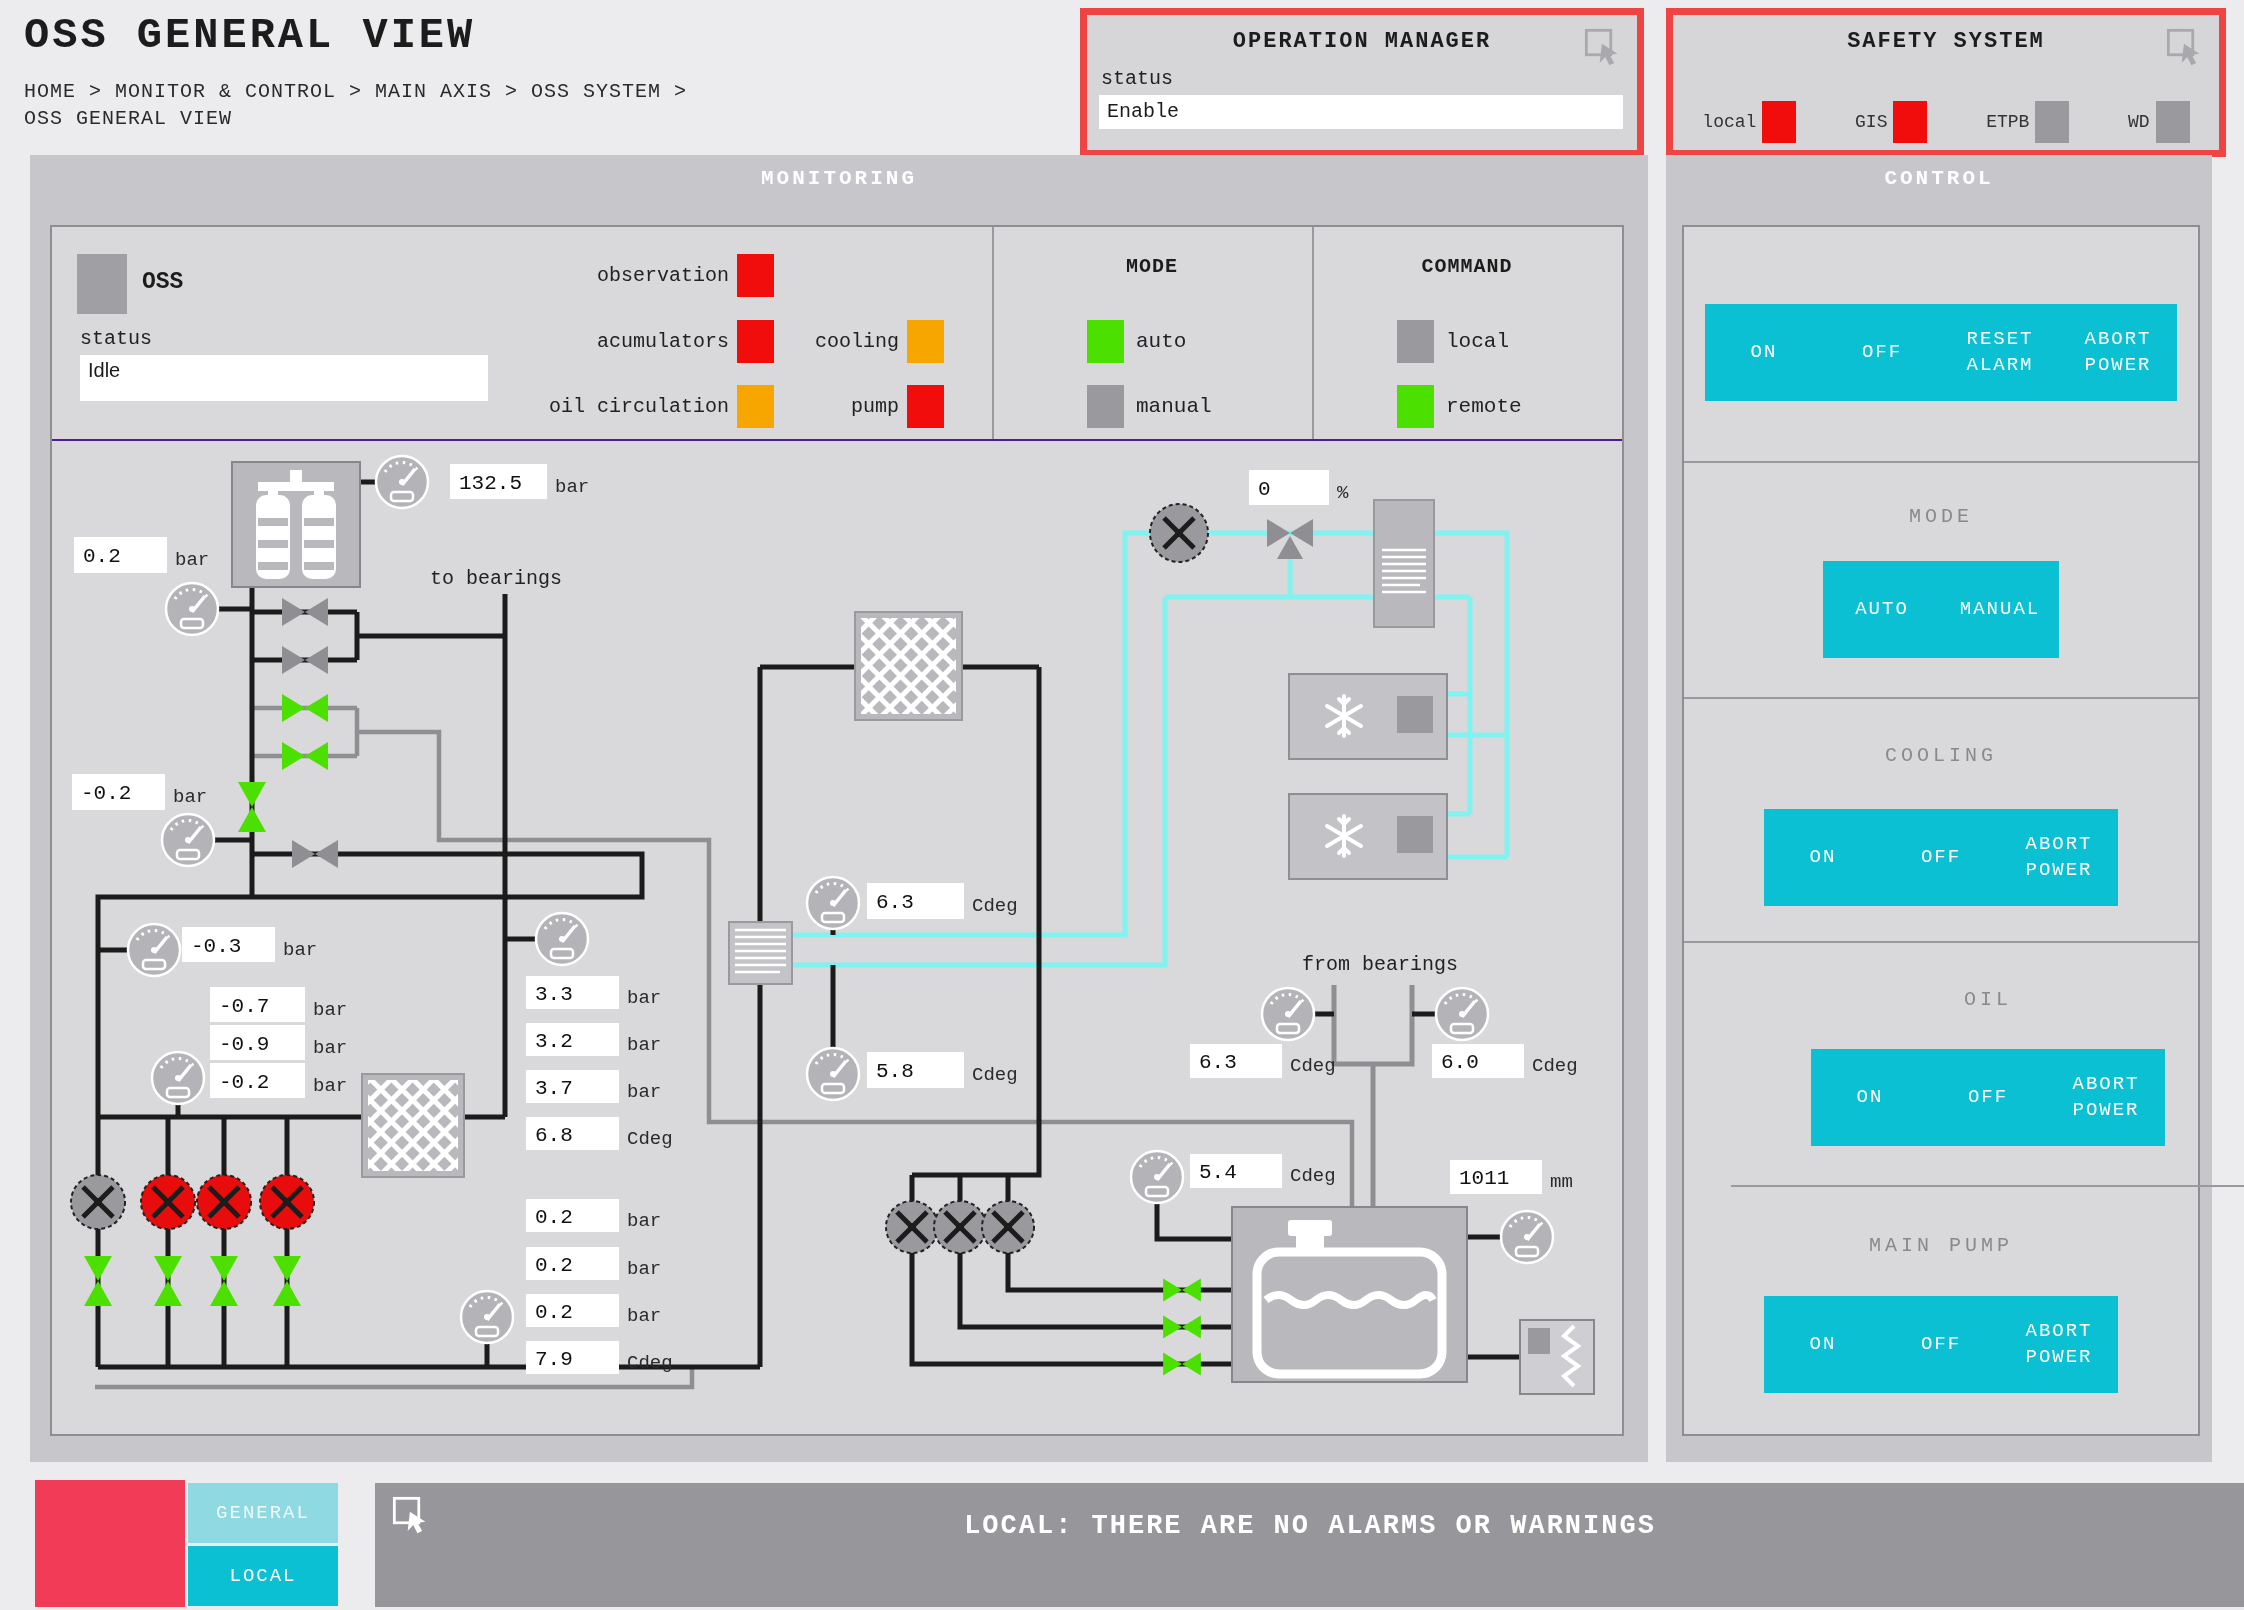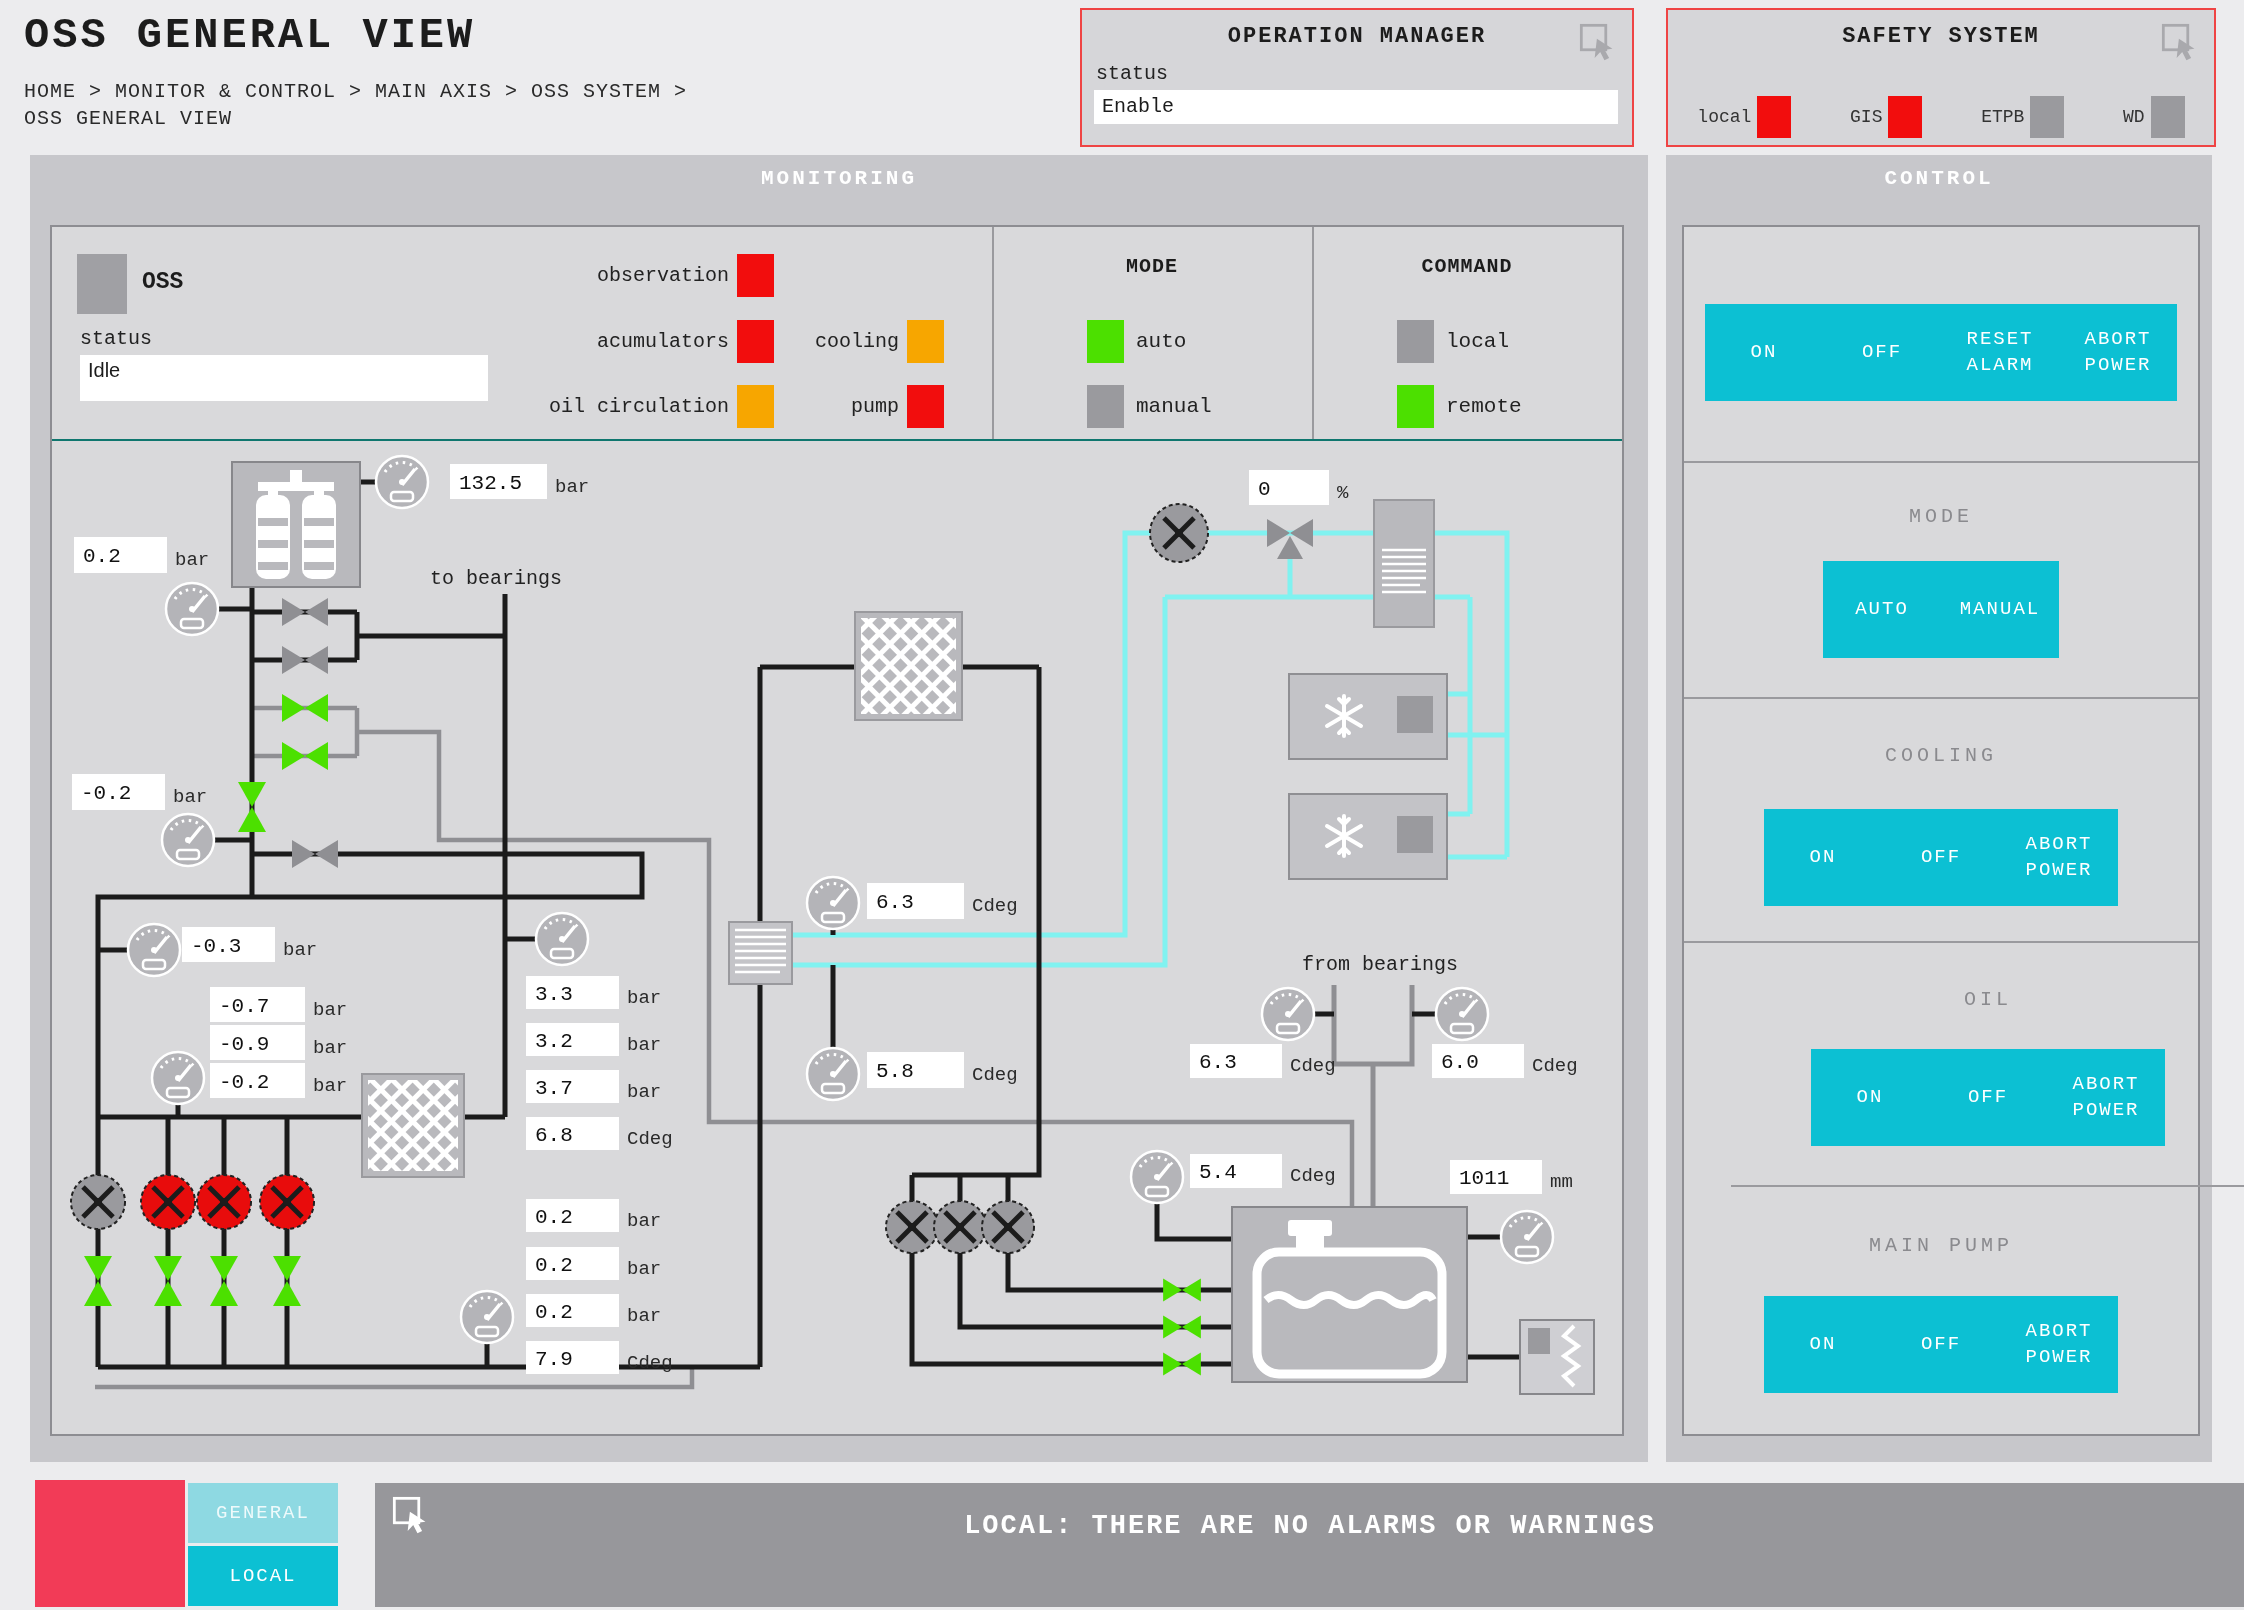--- a/index.html
+++ b/index.html
@@ -1,35 +1,35 @@
 <!DOCTYPE html>
 <html><head>
 <meta charset="utf-8">
 <style>
   html,body{margin:0;padding:0;background:#ececee;}
   .screen{position:relative;width:2244px;height:1610px;background:#ececee;overflow:hidden;
           font-family:"Liberation Mono","DejaVu Sans Mono",monospace;color:#1c1c1c;}
   
   .page-title{position:absolute;left:24px;top:12px;font-size:42px;font-weight:bold;letter-spacing:3px;}
   .breadcrumb{position:absolute;left:24px;top:78px;width:700px;font-size:20px;letter-spacing:1px;color:#2a2a2a;line-height:1.35;}
-  .tpanel{position:absolute;background:#d6d6d9;border:2px solid #ef4444;}
+  .tpanel{position:absolute;background:#d6d6d9;border:7px solid #ef4444;}
   .tpanel .ptitle{position:absolute;top:14px;left:0;width:100%;text-align:center;font-weight:bold;font-size:22px;letter-spacing:2px;}
   .cursor-ico{position:absolute;color:#a9a9ad;}
   .om-status-label{position:absolute;left:14px;top:52px;font-size:20px;color:#222;}
   .om-field{position:absolute;left:12px;top:80px;width:516px;height:34px;background:#fff;font-size:20px;line-height:34px;padding-left:8px;}
   .ss-row{position:absolute;left:0;top:86px;width:100%;display:flex;justify-content:space-around;align-items:center;}
   .ss-item{display:flex;align-items:center;gap:6px;}
   .ss-item .lbl{font-size:18px;color:#333;}
   .sq{width:34px;height:42px;}
   
   .bigpanel{position:absolute;background:#c7c7cb;}
   .bigpanel .ptitle{position:absolute;top:12px;left:0;width:100%;text-align:center;font-weight:bold;font-size:21px;letter-spacing:3px;color:#fff;}
   .innerbox{position:absolute;background:#d9d9db;border:2px solid #8d8d92;}
   
-  .mon-top{position:absolute;left:0;top:0;width:100%;height:212px;border-bottom:2px solid #0f766e;}
+  .mon-top{position:absolute;left:0;top:0;width:100%;height:212px;border-bottom:2px solid #4c1d95;}
   .col-div{position:absolute;top:0;height:212px;width:0;border-left:2px solid #9a9a9e;}
   .oss-square{position:absolute;left:25px;top:27px;width:50px;height:60px;background:#a0a0a4;}
   .oss-label{position:absolute;left:90px;top:42px;font-size:23px;font-weight:bold;}
   .oss-status-label{position:absolute;left:28px;top:100px;font-size:20px;color:#222;}
   .oss-field{position:absolute;left:28px;top:128px;width:408px;height:46px;background:#fff;
              font-family:"Liberation Sans","DejaVu Sans",sans-serif;font-size:20px;padding:4px 0 0 8px;box-sizing:border-box;}
   .ind{position:absolute;display:flex;justify-content:flex-end;align-items:center;gap:8px;width:300px;}
   .ind .lbl{font-size:20px;color:#222;}
   .ind .isq{width:37px;height:43px;flex:0 0 37px;}
   .subhdr{position:absolute;top:28px;left:0;width:100%;text-align:center;font-size:20px;font-weight:bold;letter-spacing:1px;}

